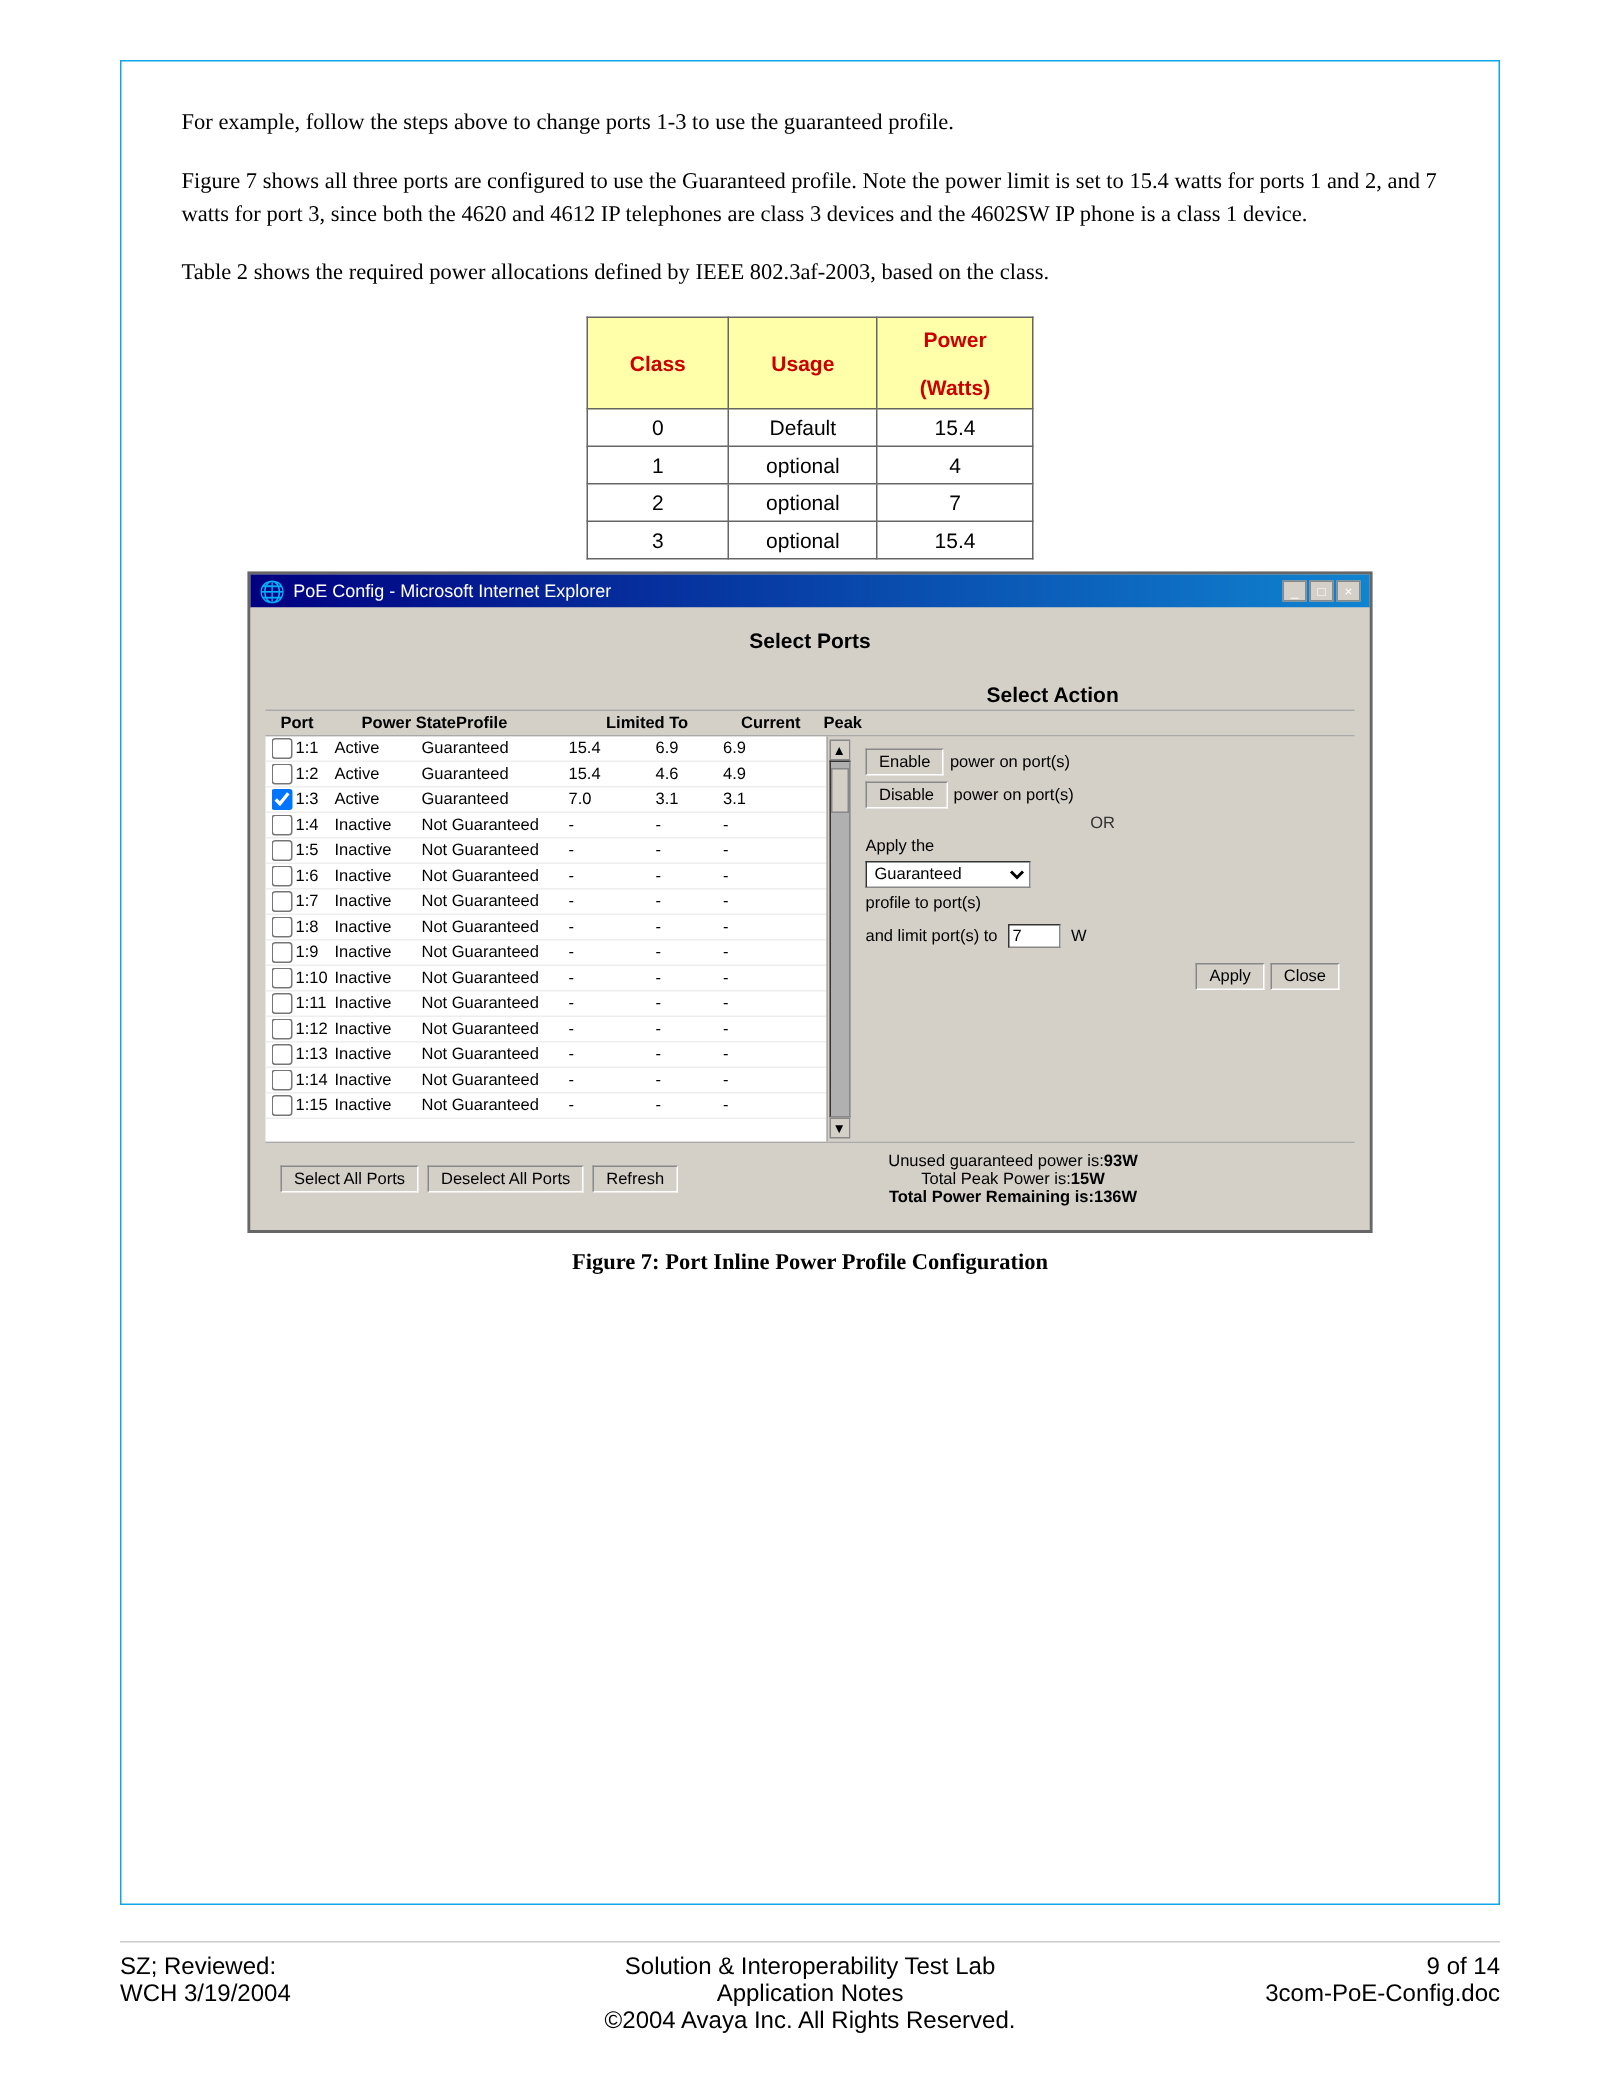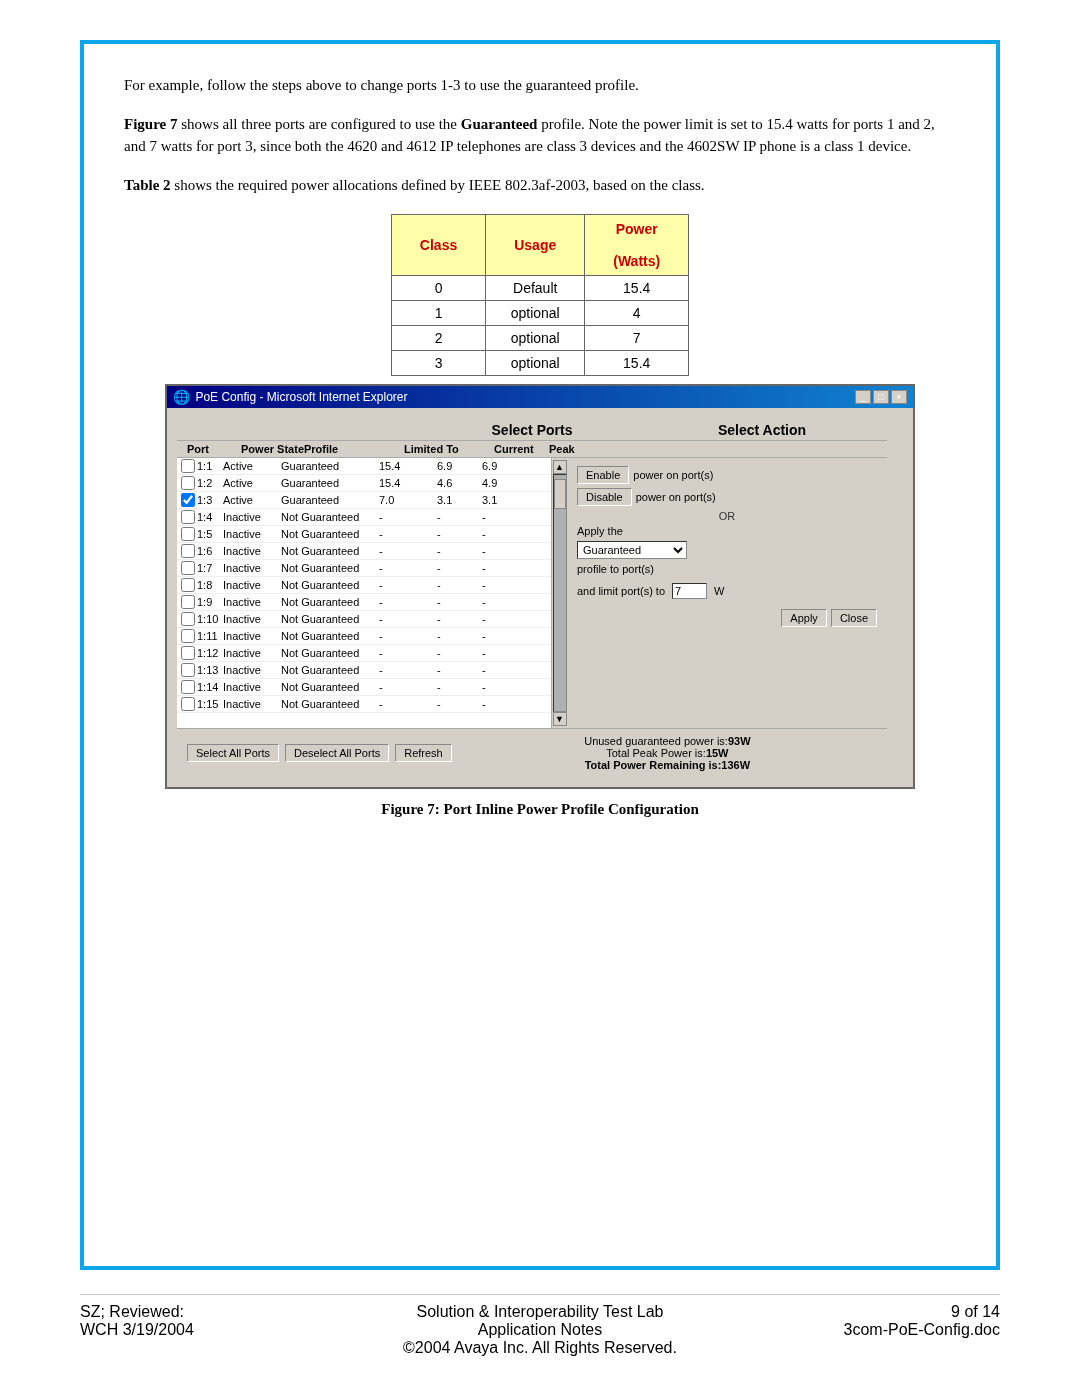--- a/index.html
+++ b/index.html
@@ -14,29 +14,29 @@
     }
     .page {
       width: 1080px;
       min-height: 1397px;
       background: #fff;
       display: flex;
       flex-direction: column;
       padding: 40px 80px 40px 80px;
     }
     .main-content {
-      border: 4px solid #0ea5e9;
+      border: 1px solid #0ea5e9;
       padding: 30px 40px 30px 40px;
       flex: 1;
     }
     .para {
       margin-bottom: 16px;
       line-height: 1.5;
     }
-    .bold { font-weight: bold; }
+    .bold { font-weight: normal; }
     
     .class-table-wrap {
       display: flex;
       justify-content: center;
       margin: 18px 0 8px 0;
     }
     .class-table {
       border-collapse: collapse;
       font-family: Arial, sans-serif;
       font-size: 14px;
@@ -94,42 +94,43 @@
       background: #d4d0c8;
       border: 1px solid #888;
       font-size: 9px;
       text-align: center;
       line-height: 12px;
       cursor: pointer;
       font-family: Arial, sans-serif;
     }
     .ie-body {
       background: #d4d0c8;
-      padding: 8px 26px 10px 10px;
+      padding: 8px 10px 10px 10px;
     }
     .poe-header {
       display: flex;
       padding: 6px 10px 2px 10px;
       background: #d4d0c8;
       border-bottom: 1px solid #aaa;
     }
     .poe-header-left {
       flex: 1;
     }
     .poe-header-center {
       flex: 1;
       text-align: center;
       font-weight: bold;
       font-size: 14px;
     }
     .poe-header-right {
       flex: 1;
-      text-align: center;
+      text-align: left;
       font-weight: bold;
       font-size: 14px;
+      margin-top: 36px;
     }
     .poe-col-headers {
       display: flex;
       padding: 2px 10px;
       background: #d4d0c8;
       font-size: 11px;
       font-weight: bold;
       border-bottom: 1px solid #aaa;
     }
     .col-port { width: 28px; }

